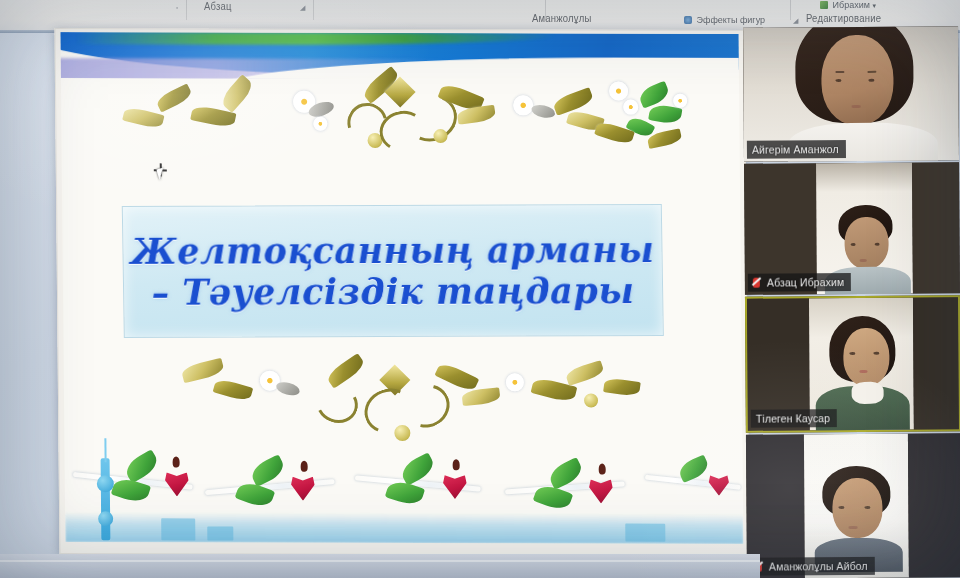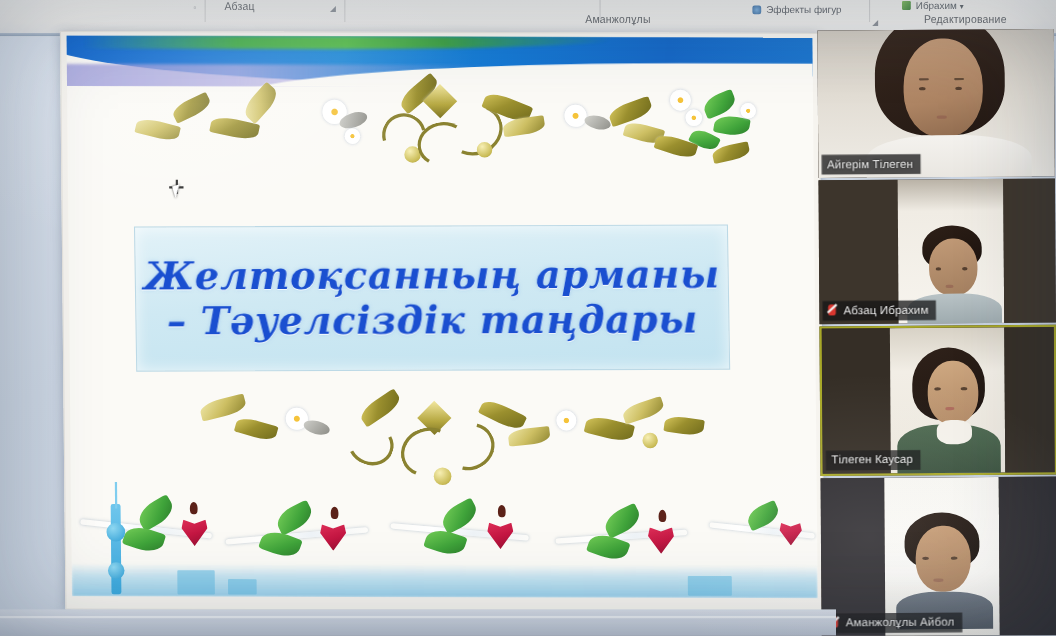--- a/index.html
+++ b/index.html
@@ -174,33 +174,33 @@
     <div class="rb-divider" style="left:313px;"></div>
     <div class="rb-divider" style="left:545px;"></div>
     <div class="rb-divider" style="left:790px;"></div>
 
     <div class="rb-tiny" style="left:176px;top:4px;">▫</div>
     <div class="rb-grouplabel" style="left:204px;top:1px;">Абзац</div>
     <div class="rb-tiny" style="left:300px;top:4px;">◢</div>
 
     <div class="rb-grouplabel" style="left:532px;top:13px;">Аманжолұлы</div>
 
-    <div class="rb-item" style="left:684px;top:4px;">
+    <div class="rb-item" style="left:684px;top:15px;">
       <span class="rb-ico" style="background:radial-gradient(circle,#6fa8dc,#2a6099);border-radius:2px;"></span>
       <span>Эффекты фигур</span>
     </div>
 
     <div class="rb-item" style="left:820px;top:0px;">
       <span class="rb-ico" style="background:linear-gradient(135deg,#76b852,#2f7a2f);border-radius:1px;"></span>
       <span>Ибрахим</span>
       <span style="font-size:7px;"> ▾</span>
     </div>
 
     <div class="rb-tiny" style="left:793px;top:17px;">◢</div>
-    <div class="rb-grouplabel" style="left:806px;top:13px;margin-left:34px;">Редактирование</div>
+    <div class="rb-grouplabel" style="left:806px;top:13px;">Редактирование</div>
   </div>
 
   <div class="slide-wrap">
    <div class="slide-pad"></div>
    <div class="slide">
 
     <div class="banner">
       <div class="b1"></div>
             <div class="b2"></div>
             <div class="b3"></div>
@@ -334,21 +334,21 @@
       <div class="face" style="left:78px;top:8px;width:72px;height:90px;
            background:linear-gradient(170deg,#c29a78 0%,#ad8463 60%,#8e6a4e 100%);"></div>
       <div class="brow" style="left:92px;top:44px;"></div>
       <div class="brow" style="left:124px;top:44px;"></div>
       <div class="eye" style="left:92px;top:52px;"></div>
       <div class="eye" style="left:125px;top:52px;"></div>
       <div class="mouth" style="left:108px;top:78px;"></div>
       <div class="body" style="left:44px;top:96px;width:150px;height:50px;
            background:linear-gradient(180deg,#f4f2ee,#e6e3dd);"></div>
       <div class="vname">
-        <span>Айгерім Тілеген</span>
+        <span>Айгерім Аманжол</span>
       </div>
     </div>
 
     <div class="vtile vt2">
       <div class="vframe" style="left:0;width:72px;background:#3d352c;"></div>
       <div class="vframe" style="left:72px;width:96px;
            background:linear-gradient(180deg,#b9b2a6 0%,#f0ece4 22%,#f7f4ee 100%);"></div>
       <div class="vframe" style="left:168px;right:0;background:#3d352c;"></div>
       <div class="hair" style="left:94px;top:42px;width:54px;height:40px;
            background:linear-gradient(160deg,#2e2018,#1b120d);"></div>

